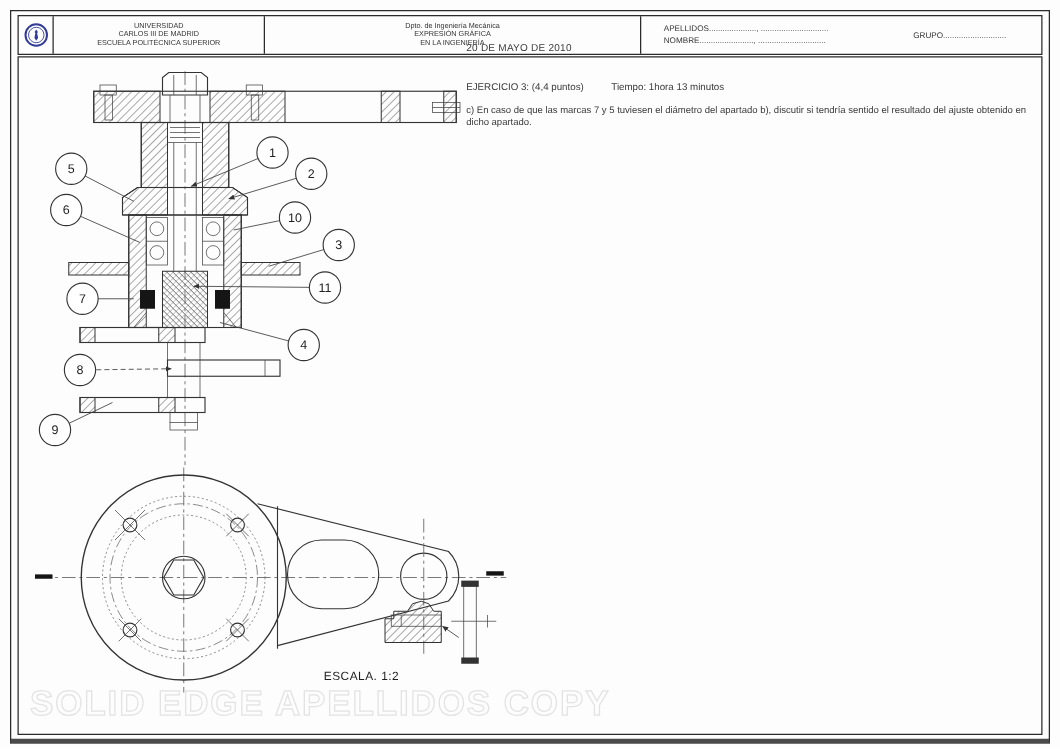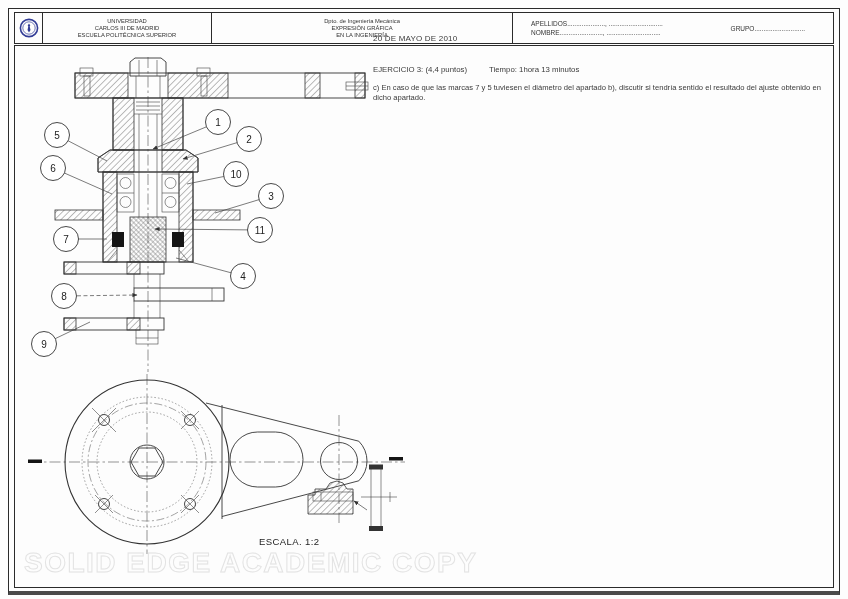--- a/index.html
+++ b/index.html
@@ -285,14 +285,14 @@
 
   <div class="date-line">20 DE MAYO DE 2010</div>
   <div class="exercise-line">
     <span>EJERCICIO 3: (4,4 puntos)</span><span class="gap"></span><span>Tiempo: 1hora 13 minutos</span>
   </div>
   <div class="statement">
     <div>c) En caso de que las marcas 7 y 5 tuviesen el diámetro del apartado b), discutir si tendría sentido el resultado del ajuste obtenido en dicho apartado.</div>
   </div>
 
   <div class="scale-label">ESCALA. 1:2</div>
-  <div class="watermark">SOLID EDGE ACADEMIC COPY</div>
+  <div class="watermark">SOLID EDGE APELLIDOS COPY</div>
 </div>
 
 </body></html>

